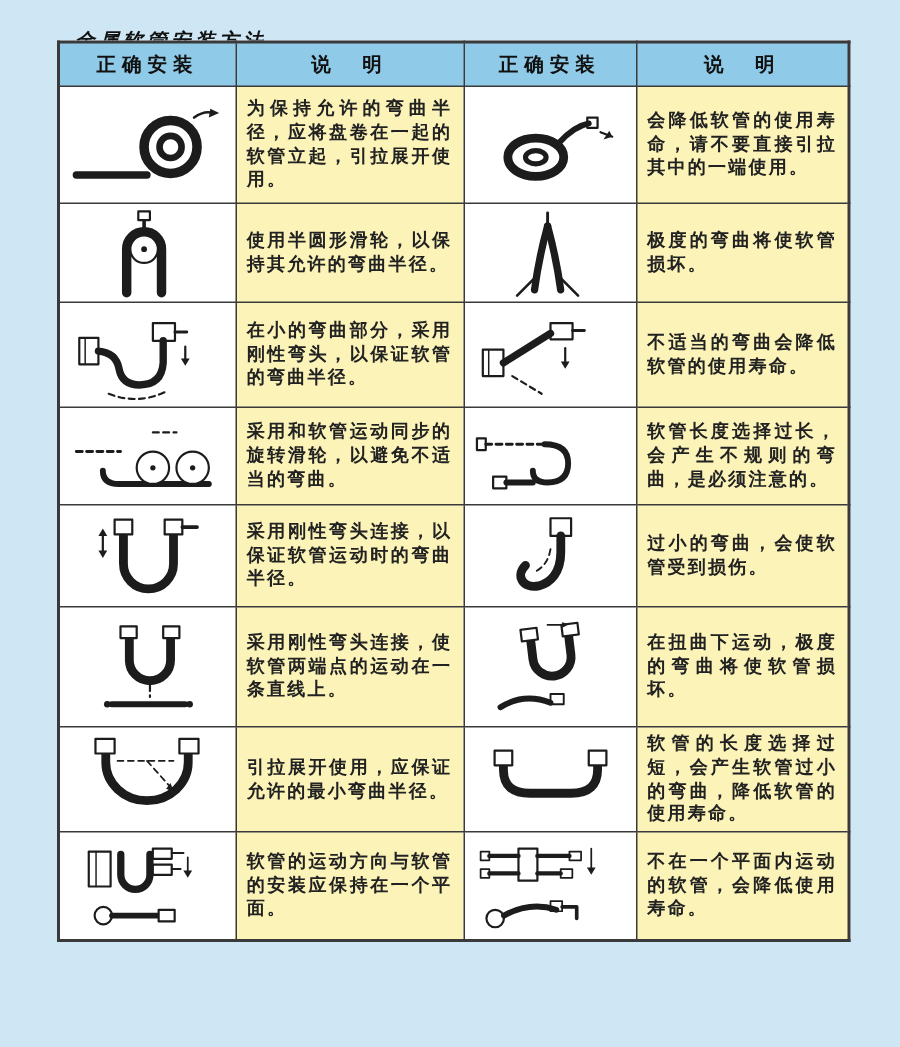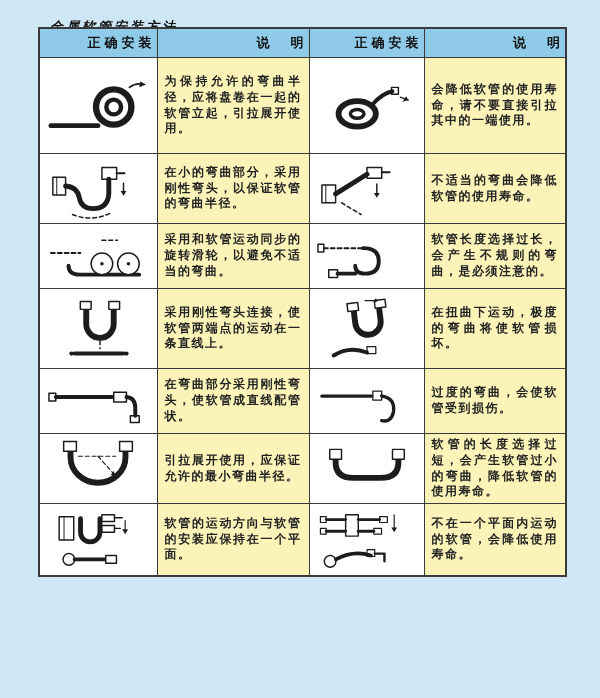--- a/index.html
+++ b/index.html
@@ -17,21 +17,21 @@
     text-align:right;
   }
   table.grid{
     position:absolute;left:38px;top:27px;width:527px;
     border-collapse:collapse;table-layout:fixed;
     border:2px solid #3a3a3a;background:#fff;
   }
   .grid th{
     background:#8fcbe8;border:1px solid #3a3a3a;
     font-size:13px;font-weight:bold;color:#111;
-    height:26px;letter-spacing:4px;text-align:right;
+    height:26px;letter-spacing:4px;text-align:center;
   }
   .grid td{border:1px solid #3a3a3a;vertical-align:middle;}
   td.img{background:#ffffff;text-align:center;}
   td.txt{
     background:#fbf3b8;font-size:12px;font-weight:bold;color:#222;
     padding:3px 7px;line-height:1.32;letter-spacing:1.5px;
     text-align:justify;
   }
   svg.illus{stroke:#1c1c1c;fill:none;stroke-linejoin:round;stroke-linecap:round;display:inline-block;vertical-align:middle;}
   svg.illus .fw{fill:#ffffff;}
@@ -54,21 +54,21 @@
     <thead>
       <tr>
         <th>正确安装</th>
         <th>说　明</th>
         <th>正确安装</th>
         <th>说　明</th>
       </tr>
     </thead>
     <tbody>
 
-      <tr style="height:96px">
+      <tr style="height:78px">
         <td class="img">
           <svg class="illus" width="106" height="62" viewBox="0 0 108 62">
             <path d="M6 51 H54" stroke-width="5"></path>
             <circle cx="70" cy="32" r="18" stroke-width="6.5"></circle>
             <circle cx="70" cy="32" r="7.5" stroke-width="4.5"></circle>
             <path d="M86 12 q7 -5 13 -3" stroke-width="1.8"></path>
             <path class="fd" d="M97 6 l6 3 -7 3 z"></path>
           </svg>
         </td>
         <td class="txt">为保持允许的弯曲半径，应将盘卷在一起的软管立起，引拉展开使用。</td>
@@ -78,20 +78,42 @@
             <ellipse cx="42" cy="39" rx="7" ry="4.5" stroke-width="3.5"></ellipse>
             <path d="M58 29 Q68 18 78 16" stroke-width="4"></path>
             <rect x="77" y="12" width="7" height="7" stroke-width="1.5"></rect>
             <path d="M86 22 l8 3" stroke-width="1.5"></path>
             <path class="fd" d="M94 25 l-6 2 4 -6 z"></path>
           </svg>
         </td>
         <td class="txt">会降低软管的使用寿命，请不要直接引拉其中的一端使用。</td>
       </tr>
 
+      <tr style="height:66px">
+        <td class="img">
+          <svg class="illus" width="102" height="60" viewBox="0 0 104 62">
+            <path d="M50 3 V14" stroke-width="2.5"></path>
+            <rect class="fw" x="46" y="2" width="8" height="6" stroke-width="1.5"></rect>
+            <path d="M38 58 V28 A12 12 0 0 1 62 28 V58" stroke-width="6.5"></path>
+            <circle class="fw" cx="50" cy="28" r="9.5" stroke-width="1.5"></circle>
+            <circle class="fd" cx="50" cy="28" r="2"></circle>
+          </svg>
+        </td>
+        <td class="txt">使用半圆形滑轮，以保持其允许的弯曲半径。</td>
+        <td class="img">
+          <svg class="illus" width="102" height="60" viewBox="0 0 104 62">
+            <path d="M50 12 Q44 34 41 56" stroke-width="5"></path>
+            <path d="M50 12 Q56 34 59 56" stroke-width="5"></path>
+            <path d="M50 12 V3" stroke-width="2"></path>
+            <path d="M41 48 L29 60" stroke-width="1.8"></path>
+            <path d="M59 48 L71 60" stroke-width="1.8"></path>
+          </svg>
+        </td>
+        <td class="txt">极度的弯曲将使软管损坏。</td>
+      </tr>
 
       <tr style="height:70px">
         <td class="img">
           <svg class="illus" width="106" height="64" viewBox="0 0 108 64">
             <rect x="8" y="20" width="13" height="18" stroke-width="1.5"></rect>
             <path d="M12 20 v18" stroke-width="1"></path>
             <path d="M21 29 q12 1 14 12 q2 11 14 11 q15 0 16 -15 V22" stroke-width="5"></path>
             <rect x="58" y="10" width="15" height="12" stroke-width="1.5"></rect>
             <path d="M73 16 h8" stroke-width="2"></path>
             <path d="M80 26 v9" stroke-width="1.5"></path>
@@ -133,20 +155,42 @@
             <rect x="2" y="16" width="6" height="8" stroke-width="1.5"></rect>
             <path class="dash" d="M8 20 H48" stroke-width="2"></path>
             <path d="M48 20 q16 0 16 13 q0 13 -14 13 q-10 0 -10 -8" stroke-width="4"></path>
             <path d="M40 46 H22" stroke-width="4"></path>
             <rect x="13" y="42" width="9" height="8" stroke-width="1.5"></rect>
           </svg>
         </td>
         <td class="txt">软管长度选择过长，会产生不规则的弯曲，是必须注意的。</td>
       </tr>
 
+      <tr style="height:68px">
+        <td class="img">
+          <svg class="illus" width="106" height="62" viewBox="0 0 108 62">
+            <path d="M38 16 V36 a17 17 0 0 0 34 0 V16" stroke-width="6"></path>
+            <rect class="fw" x="32" y="6" width="12" height="10" stroke-width="1.5"></rect>
+            <rect class="fw" x="66" y="6" width="12" height="10" stroke-width="1.5"></rect>
+            <path d="M78 11 h10" stroke-width="2.5"></path>
+            <path d="M24 16 v12" stroke-width="1.5"></path>
+            <path class="fd" d="M24 12 l-3 5 6 0 z"></path>
+            <path class="fd" d="M24 32 l-3 -5 6 0 z"></path>
+          </svg>
+        </td>
+        <td class="txt">采用刚性弯头连接，以保证软管运动时的弯曲半径。</td>
+        <td class="img">
+          <svg class="illus" width="102" height="62" viewBox="0 0 104 62">
+            <rect class="fw" x="52" y="5" width="14" height="12" stroke-width="1.5"></rect>
+            <path d="M59 17 v11 c0 14 -7 21 -15 23 c-11 2 -16 -7 -9 -14" stroke-width="6"></path>
+            <path class="dash" d="M52 26 q-2 12 -12 16" stroke-width="1.3"></path>
+          </svg>
+        </td>
+        <td class="txt">过小的弯曲，会使软管受到损伤。</td>
+      </tr>
 
       <tr style="height:80px">
         <td class="img">
           <svg class="illus" width="106" height="62" viewBox="0 0 108 62">
             <path d="M42 10 V26 a14 14 0 0 0 28 0 V10" stroke-width="6"></path>
             <rect class="fw" x="36" y="3" width="11" height="8" stroke-width="1.5"></rect>
             <rect class="fw" x="65" y="3" width="11" height="8" stroke-width="1.5"></rect>
             <path class="dash" d="M56 43 v8" stroke-width="1.5"></path>
             <path d="M30 56 H80" stroke-width="4"></path>
             <circle class="fd" cx="27" cy="56" r="2.2"></circle>
@@ -163,40 +207,20 @@
             </g>
             <path d="M50 2 h10" stroke-width="1.3"></path>
             <path class="fd" d="M60 2 l-4 -2 0 4 z" transform="translate(4 0)"></path>
             <path d="M18 58 q16 -10 34 -3" stroke-width="4"></path>
             <rect x="52" y="49" width="9" height="7" stroke-width="1.3"></rect>
           </svg>
         </td>
         <td class="txt">在扭曲下运动，极度的弯曲将使软管损坏。</td>
       </tr>
 
-      <tr style="height:65px">
-        <td class="img">
-          <svg class="illus" width="106" height="58" viewBox="0 0 108 58">
-            <rect x="4" y="21" width="7" height="8" stroke-width="1.5"></rect>
-            <path d="M11 25 H70" stroke-width="4"></path>
-            <rect class="fw" x="70" y="20" width="13" height="10" stroke-width="1.5"></rect>
-            <path d="M83 25 q9 1 9 11 v8" stroke-width="4"></path>
-            <rect x="87" y="44" width="9" height="7" stroke-width="1.5"></rect>
-          </svg>
-        </td>
-        <td class="txt">在弯曲部分采用刚性弯头，使软管成直线配管状。</td>
-        <td class="img">
-          <svg class="illus" width="102" height="58" viewBox="0 0 104 58">
-            <path d="M6 24 H64" stroke-width="3.5"></path>
-            <rect class="fw" x="58" y="19" width="9" height="9" stroke-width="1.3"></rect>
-            <path d="M67 24 q14 2 12 16 q-2 11 -12 9" stroke-width="3.5"></path>
-          </svg>
-        </td>
-        <td class="txt">过度的弯曲，会使软管受到损伤。</td>
-      </tr>
 
       <tr style="height:70px">
         <td class="img">
           <svg class="illus" width="106" height="64" viewBox="0 0 108 64">
             <path d="M26 13 v7 a28 26 0 0 0 56 0 v-7" stroke-width="6"></path>
             <rect class="fw" x="19" y="4" width="13" height="10" stroke-width="1.5"></rect>
             <rect class="fw" x="76" y="4" width="13" height="10" stroke-width="1.5"></rect>
             <path class="dash" d="M34 19 H72" stroke-width="1.2"></path>
             <path class="dash" d="M54 19 L71 38" stroke-width="1.2"></path>
             <path class="fd" d="M72 40 l-5 -2 3 -4 z"></path>

